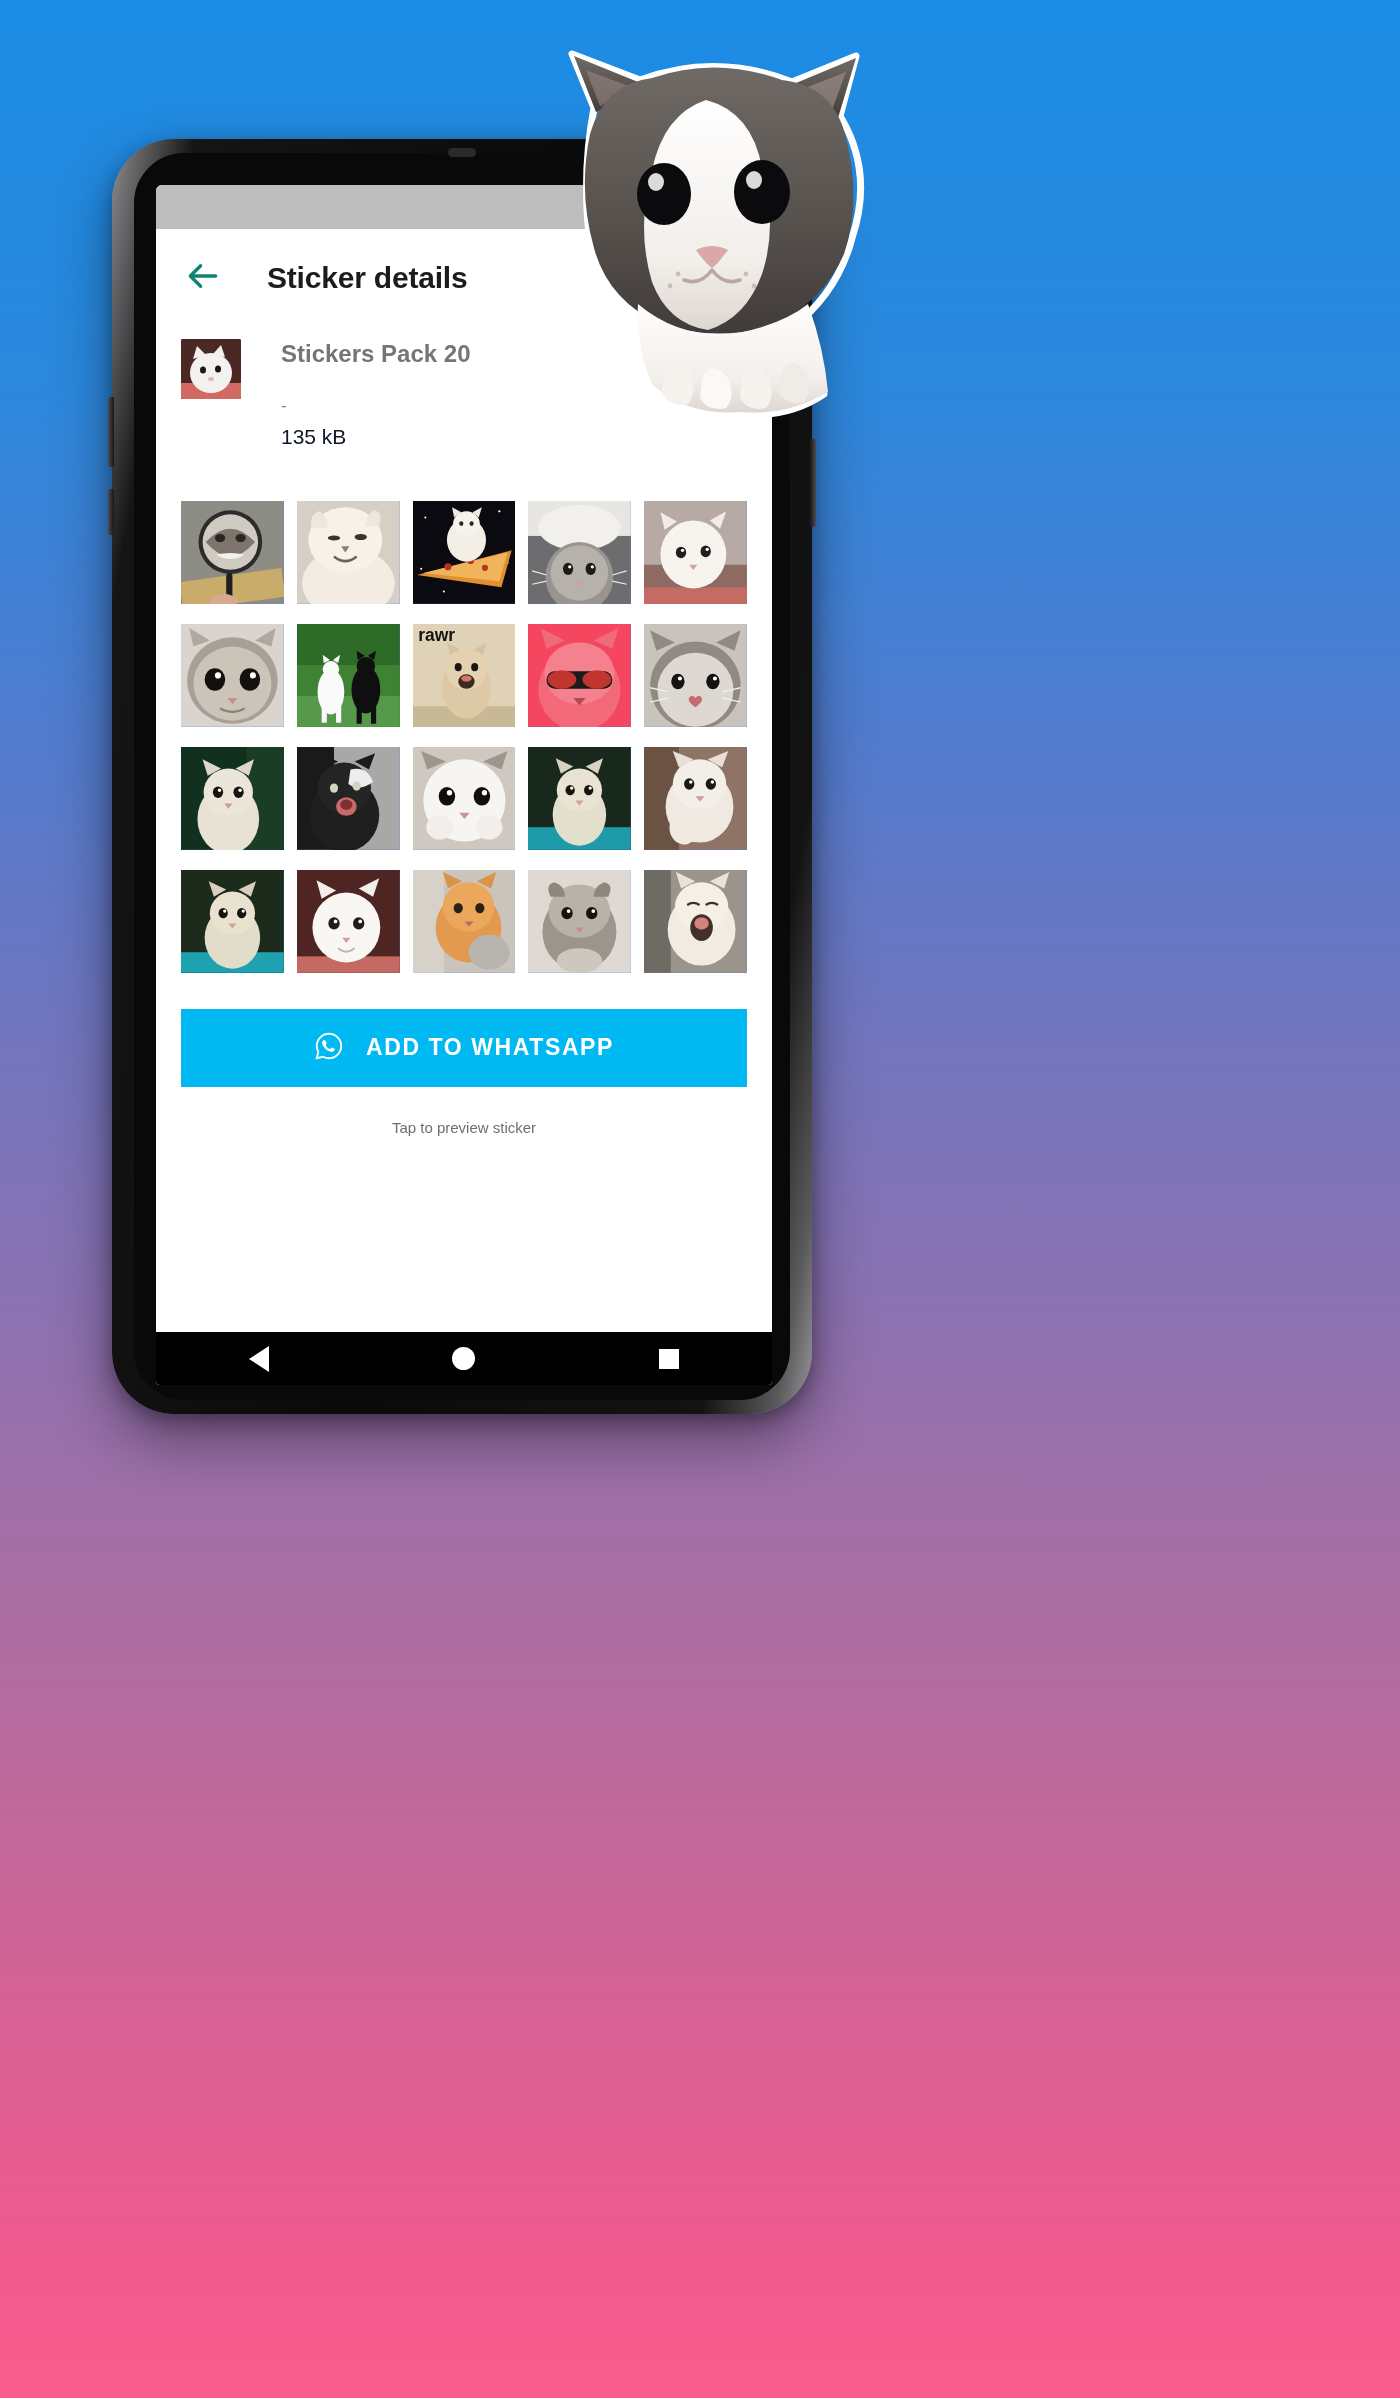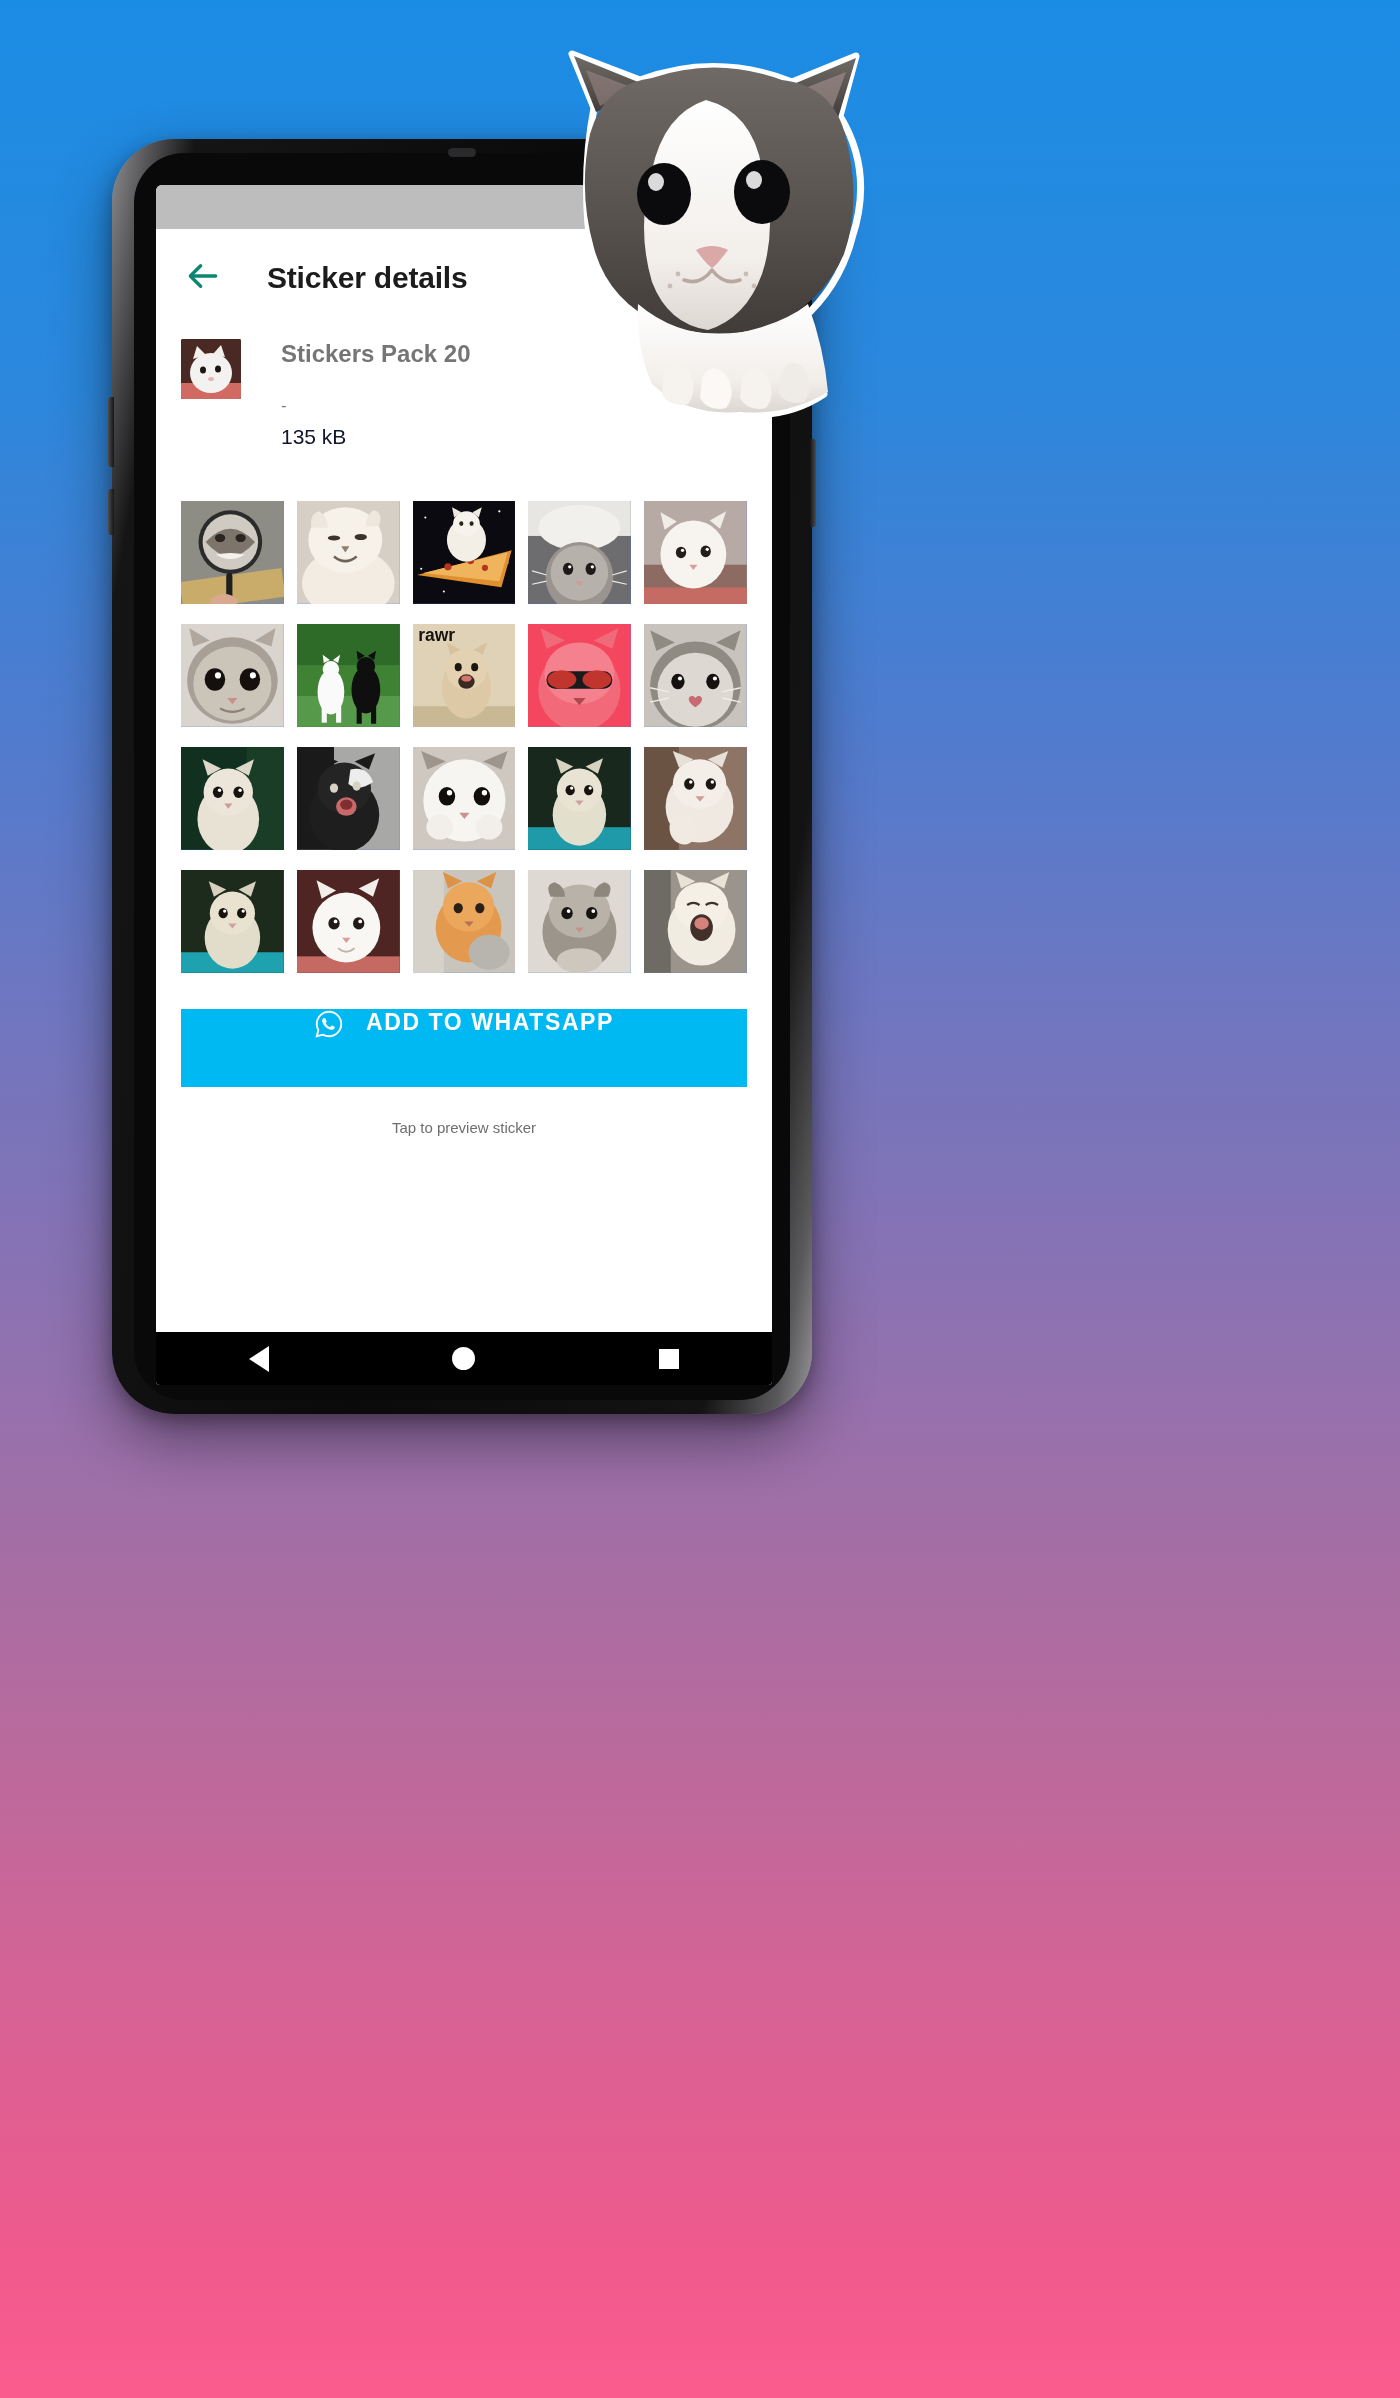--- a/index.html
+++ b/index.html
@@ -211,20 +211,21 @@
   .cta-zone {
     padding: 36px 25px 0 25px;
   }
 
   .add-btn {
     width: 100%;
     height: 78px;
     background: #00b9f2;
     border: none;
     display: flex;
+    align-items: center;
     justify-content: center;
     gap: 22px;
     cursor: pointer;
     color: #ffffff;
   }
 
   .add-btn-label {
     font-size: 23px;
     font-weight: bold;
     letter-spacing: 1.6px;

